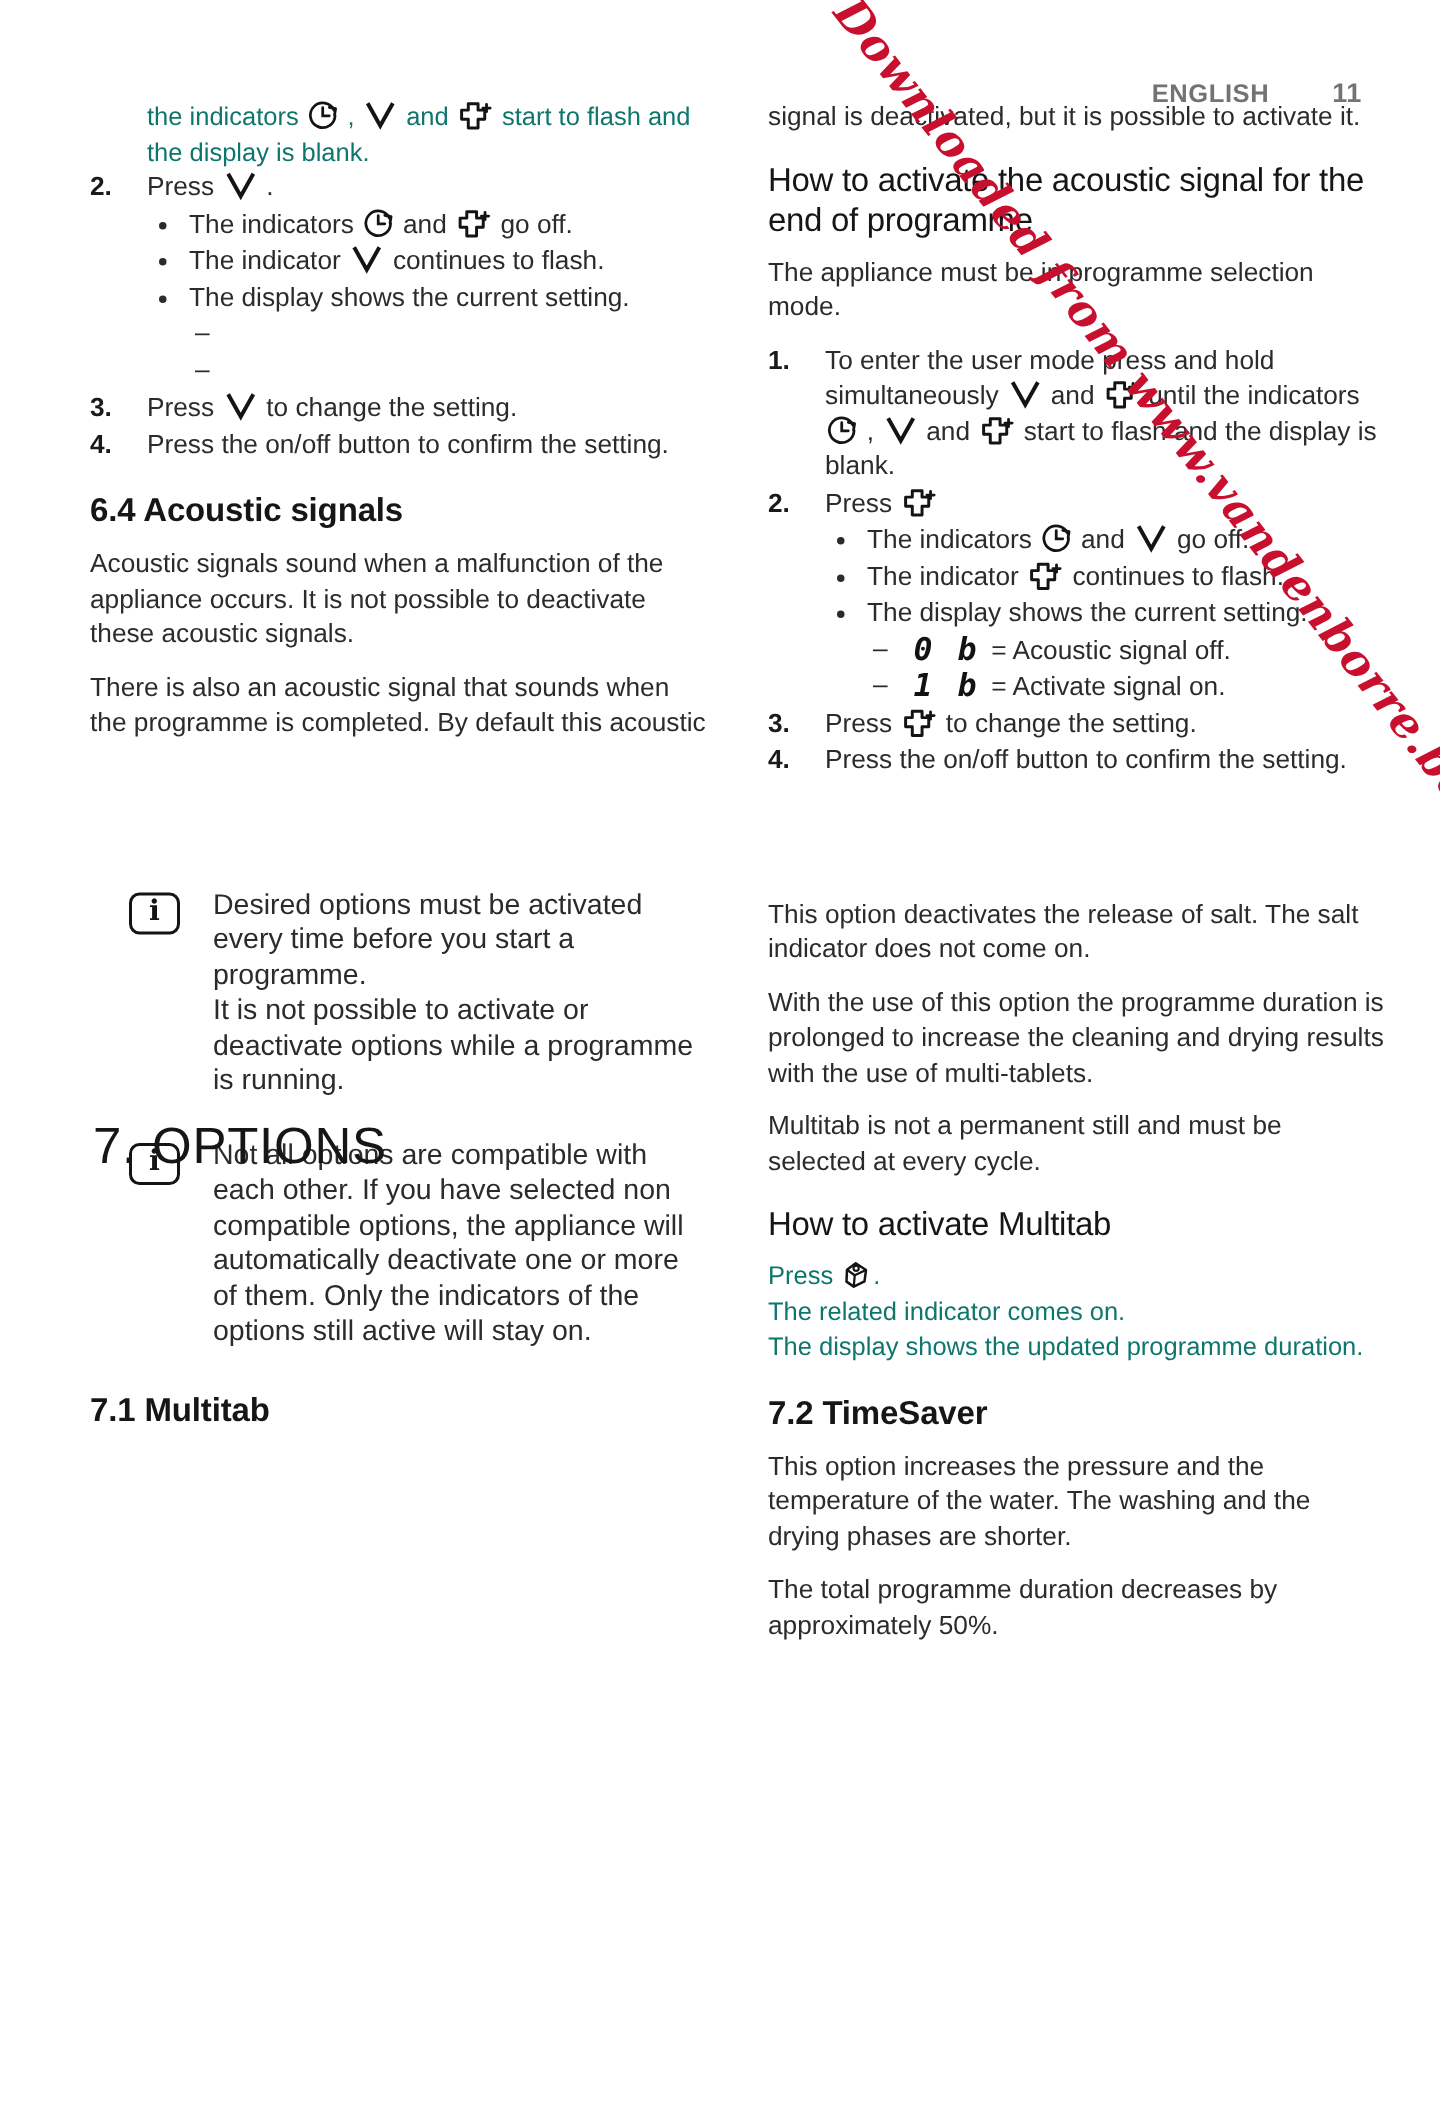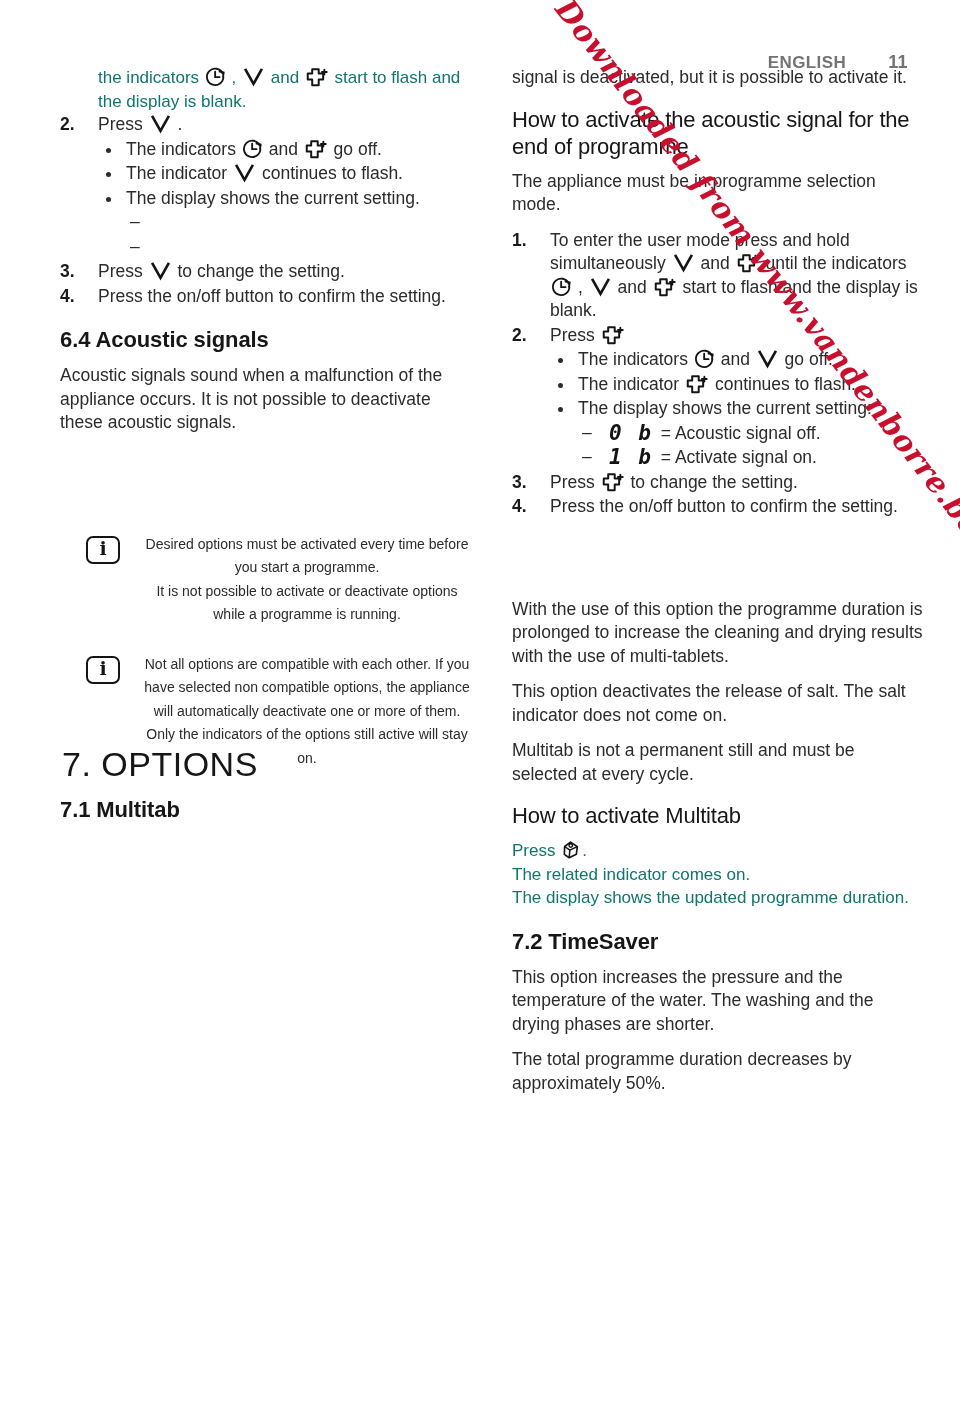--- a/index.html
+++ b/index.html
@@ -89,21 +89,21 @@
   .lcd{
     font-family:"DejaVu Sans Mono","Liberation Mono",monospace;
     font-weight:bold;font-style:italic;
     font-size:21px;letter-spacing:2px;
     color:#121212;padding:0 3px 0 1px;
     position:relative;top:1px;
   }
 
   
   .note{position:relative;padding-left:82px;margin:0 0 26px 0;}
-  .note .note-txt{font-size:14px;line-height:23.5px;color:#2b2b2b;text-align:center;}
+  .note .note-txt{font-size:19px;line-height:23.5px;color:#2b2b2b;}
   .ico-info{
     position:absolute;left:26px;top:3px;
     width:34px;height:28px;border:2.2px solid #141414;border-radius:7px;
     box-sizing:border-box;
     display:flex;align-items:center;justify-content:center;
   }
   .ico-info .glyph{
     font-family:"DejaVu Serif","Liberation Serif",serif;
     font-weight:bold;font-size:19px;line-height:19px;color:#141414;
     position:relative;top:-1px;
@@ -238,20 +238,21 @@
         </li>
 
         <li>
           <span class="marker">4.</span>
           <span>Press the on/off button to confirm the setting.</span>
         </li>
       </ol>
 
       <h2 class="sub">6.4 Acoustic signals</h2>
       <p>Acoustic signals sound when a malfunction of the appliance occurs. It is not possible to deactivate these acoustic signals.</p>
+      <p>There is also an acoustic signal that sounds when the programme is completed. By default this acoustic</p>
 
       <div style="height:86px;"></div>
 
       <div class="note">
         <span class="ico-info">
             <span class="glyph">i</span>
           </span>
         <div class="note-txt" style="white-space:pre-line;">Desired options must be activated every time before you start a programme.
 It is not possible to activate or deactivate options while a programme is running.</div>
       </div>
@@ -393,22 +394,22 @@
         </li>
 
         <li>
           <span class="marker">4.</span>
           <span>Press the on/off button to confirm the setting.</span>
         </li>
       </ol>
 
       <div style="height:78px;"></div>
 
+      <p>This option deactivates the release of salt. The salt indicator does not come on.</p>
       <p>With the use of this option the programme duration is prolonged to increase the cleaning and drying results with the use of multi-tablets.</p>
-      <p>This option deactivates the release of salt. The salt indicator does not come on.</p>
       <p>Multitab is not a permanent still and must be selected at every cycle.</p>
 
       <h3 class="howto">How to activate Multitab</h3>
 
       <div class="body-txt">
         <span>Press</span>
         <span class="ico ico-multitab">
           <svg viewBox="0 0 24 24">
             <path d="M4.4 7.8 11.4 2.6l8.2 5.4-1.2 9.1-8.6 4.2-5.8-4z" fill="none" stroke="#141414" stroke-width="2" stroke-linejoin="round"></path>
             <path d="M4.4 7.8 10.6 12.2l9-4.2" fill="none" stroke="#141414" stroke-width="1.8" stroke-linejoin="round"></path>

